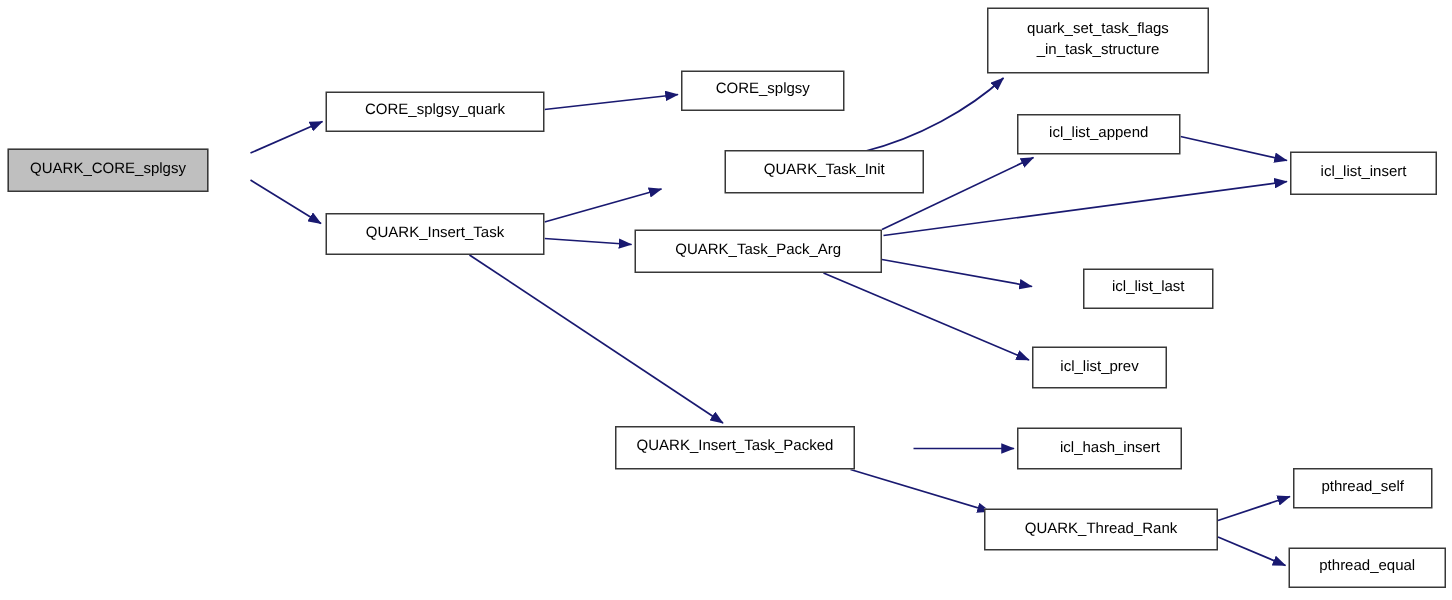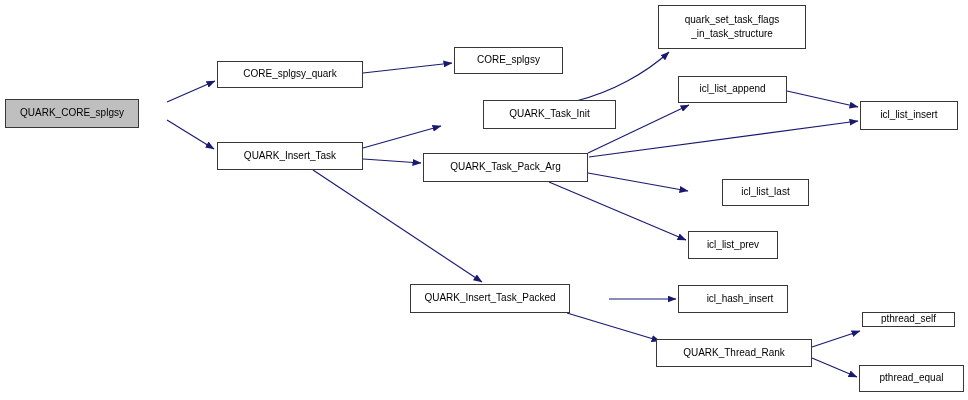--- a/index.html
+++ b/index.html
@@ -88,15 +88,15 @@
     <div class="node" style="left: 423px; top: 153px; width: 165px; height: 29px;">QUARK_Task_Pack_Arg</div>
     <div class="node" style="left: 658px; top: 5px; width: 148px; height: 44px;">quark_set_task_flags
 _in_task_structure</div>
     <div class="node" style="left: 678px; top: 76px; width: 109px; height: 27px;">icl_list_append</div>
     <div class="node" style="left: 860px; top: 101px; width: 98px; height: 29px;">icl_list_insert</div>
     <div class="node" style="left: 690px; top: 179px; width: 87px; height: 27px; margin-left: 32px;">icl_list_last</div>
     <div class="node" style="left: 688px; top: 231px; width: 90px; height: 28px;">icl_list_prev</div>
     <div class="node" style="left: 410px; top: 284px; width: 160px; height: 29px;">QUARK_Insert_Task_Packed</div>
     <div class="node" style="left: 678px; top: 285px; width: 110px; height: 28px; padding-left: 14px;">icl_hash_insert</div>
     <div class="node" style="left: 656px; top: 339px; width: 156px; height: 28px;">QUARK_Thread_Rank</div>
-    <div class="node" style="left: 862px; top: 312px; width: 93px; height: 15px;">pthread_self</div>
+    <div class="node" style="left: 862px; top: 312px; width: 93px; height: 27px;">pthread_self</div>
     <div class="node" style="left: 859px; top: 365px; width: 105px; height: 27px;">pthread_equal</div>
   </div>
 
 </body></html>

